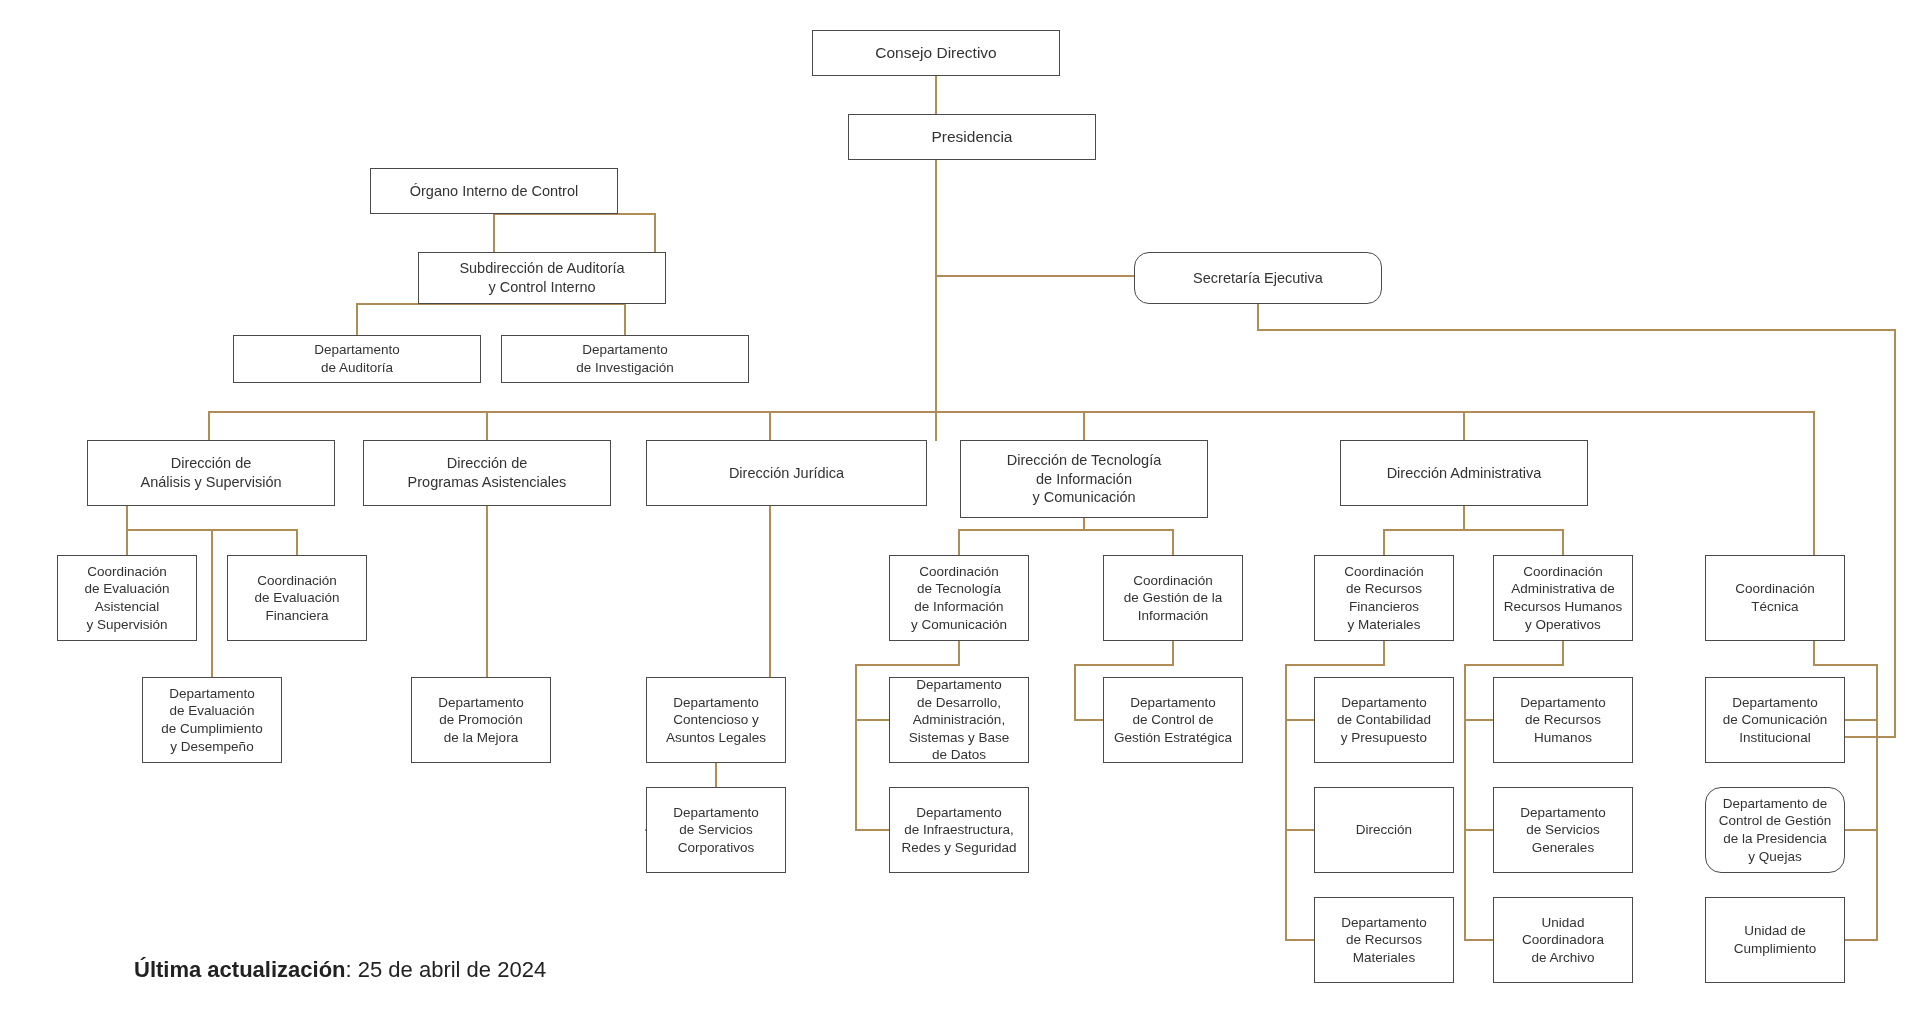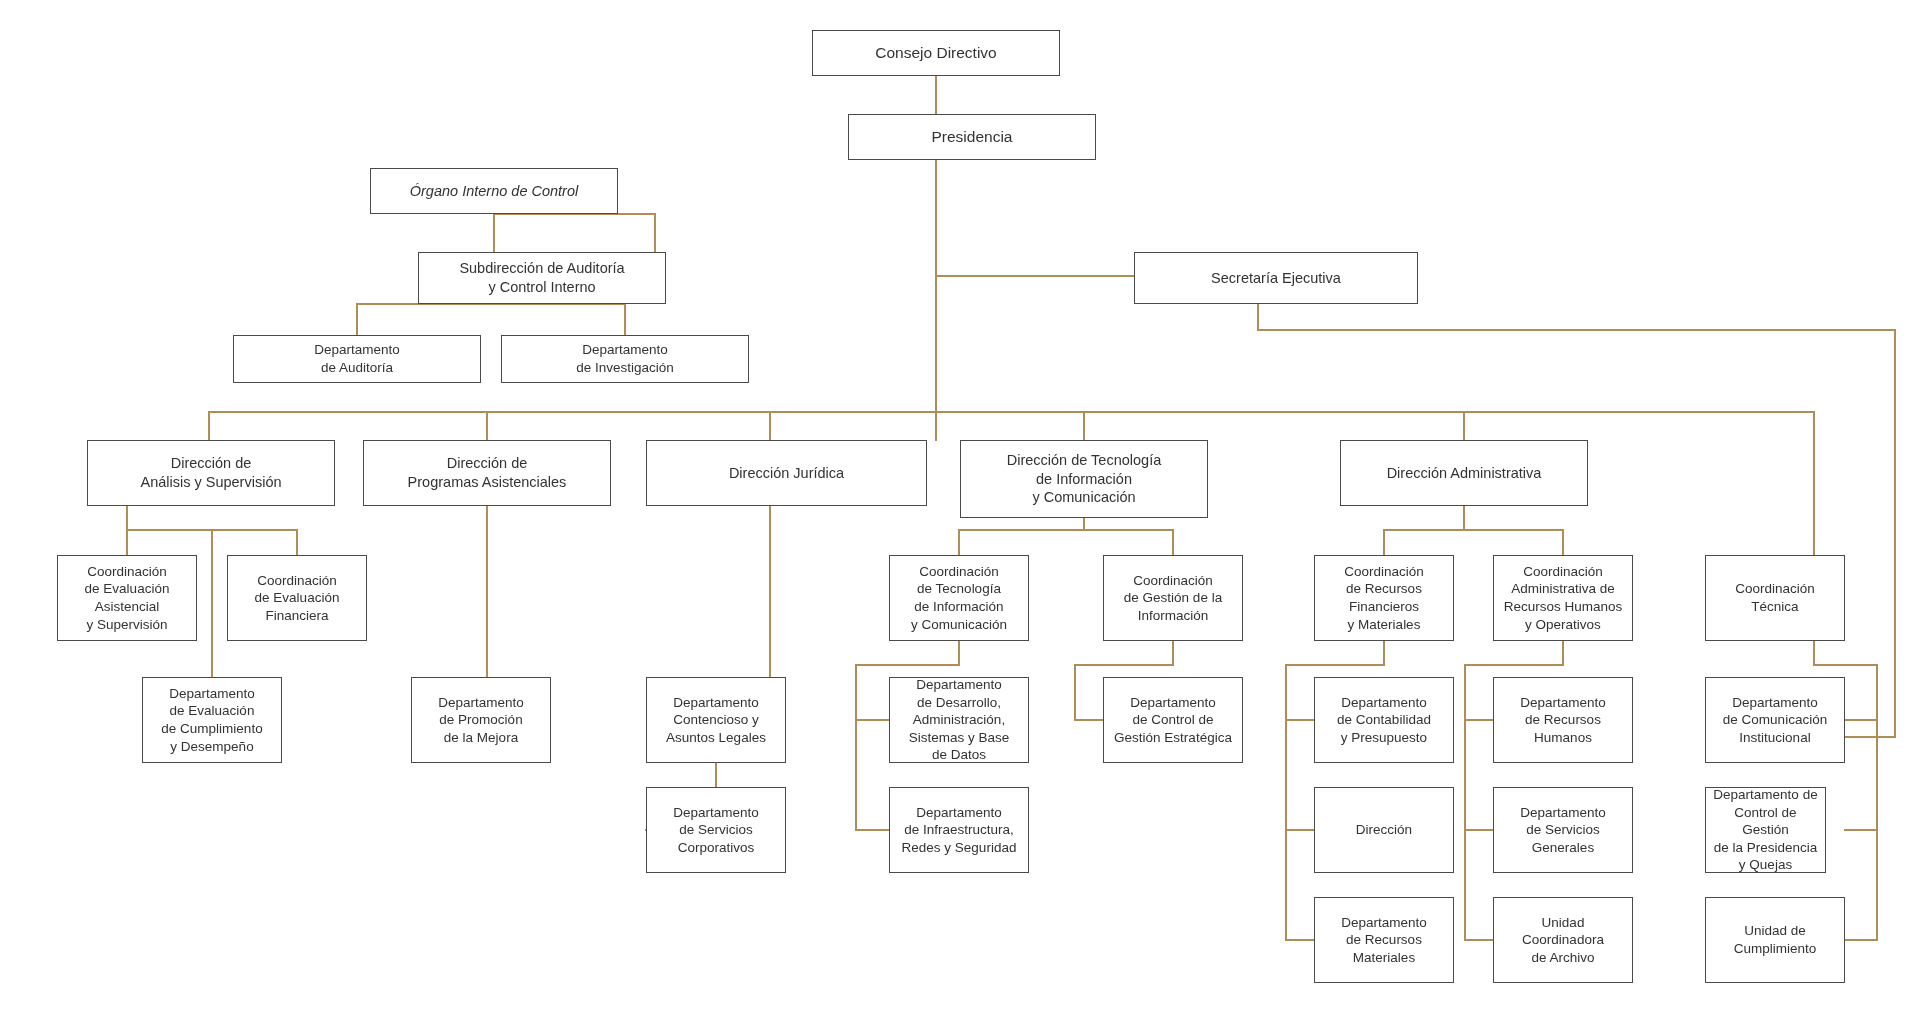--- a/index.html
+++ b/index.html
@@ -117,28 +117,28 @@
       <path d="M 1895 737 L 1845 737" fill="none" stroke="#b08d57" stroke-width="2" stroke-linecap="square" stroke-linejoin="miter"></path>
     </svg>
 
   <div id="nodes-layer">
       <div class="node lvl-top" style="left: 812px; top: 30px; width: 248px; height: 46px; border-color: rgb(74, 74, 74); background: rgb(255, 255, 255);">
         <span class="lbl">Consejo Directivo</span>
       </div>
       <div class="node lvl-top" style="left: 848px; top: 114px; width: 248px; height: 46px; border-color: rgb(74, 74, 74); background: rgb(255, 255, 255);">
         <span class="lbl">Presidencia</span>
       </div>
-      <div class="node lvl-mid" style="left: 370px; top: 168px; width: 248px; height: 46px; border-color: rgb(74, 74, 74); background: rgb(255, 255, 255); font-style: italic;">
+      <div class="node lvl-mid" style="left: 370px; top: 168px; width: 248px; height: 46px; border-color: rgb(74, 74, 74); background: rgb(255, 255, 255);">
         <span class="lbl">Órgano Interno de Control</span>
       </div>
       <div class="node lvl-mid" style="left: 370px; top: 252px; width: 248px; height: 52px; border-color: rgb(74, 74, 74); background: rgb(255, 255, 255); margin-left: 48px;">
         <span class="lbl">Subdirección de Auditoría
 y Control Interno</span>
       </div>
-      <div class="node lvl-mid" style="left: 1134px; top: 252px; width: 284px; height: 52px; border-color: rgb(74, 74, 74); background: rgb(255, 255, 255);">
+      <div class="node lvl-mid" style="left: 1134px; top: 252px; width: 248px; height: 52px; border-color: rgb(74, 74, 74); background: rgb(255, 255, 255); border-radius: 15px;">
         <span class="lbl">Secretaría Ejecutiva</span>
       </div>
       <div class="node lvl-dept" style="left: 233px; top: 335px; width: 248px; height: 48px; border-color: rgb(74, 74, 74); background: rgb(255, 255, 255);">
         <span class="lbl">Departamento
 de Auditoría</span>
       </div>
       <div class="node lvl-dept" style="left: 501px; top: 335px; width: 248px; height: 48px; border-color: rgb(74, 74, 74); background: rgb(255, 255, 255);">
         <span class="lbl">Departamento
 de Investigación</span>
       </div>
@@ -253,21 +253,21 @@
 Redes y Seguridad</span>
       </div>
       <div class="node lvl-dept" style="left: 1314px; top: 787px; width: 140px; height: 86px; border-color: rgb(74, 74, 74); background: rgb(255, 255, 255);">
         <span class="lbl">Dirección</span>
       </div>
       <div class="node lvl-dept" style="left: 1493px; top: 787px; width: 140px; height: 86px; border-color: rgb(74, 74, 74); background: rgb(255, 255, 255);">
         <span class="lbl">Departamento
 de Servicios
 Generales</span>
       </div>
-      <div class="node lvl-dept" style="left: 1705px; top: 787px; width: 121px; height: 86px; border-color: rgb(74, 74, 74); background: rgb(255, 255, 255);">
+      <div class="node lvl-dept" style="left: 1705px; top: 787px; width: 140px; height: 86px; border-color: rgb(74, 74, 74); background: rgb(255, 255, 255); border-radius: 16px;">
         <span class="lbl">Departamento de
 Control de Gestión
 de la Presidencia
 y Quejas</span>
       </div>
       <div class="node lvl-dept" style="left: 1314px; top: 897px; width: 140px; height: 86px; border-color: rgb(74, 74, 74); background: rgb(255, 255, 255);">
         <span class="lbl">Departamento
 de Recursos
 Materiales</span>
       </div>
@@ -275,14 +275,17 @@
         <span class="lbl">Unidad
 Coordinadora
 de Archivo</span>
       </div>
       <div class="node lvl-dept" style="left: 1705px; top: 897px; width: 140px; height: 86px; border-color: rgb(74, 74, 74); background: rgb(255, 255, 255);">
         <span class="lbl">Unidad de
 Cumplimiento</span>
       </div>
     </div>
 
+  <div id="footer">
+    <span class="ft-strong">Última actualización</span><span class="ft-rest">: </span><span class="ft-rest">25 de abril de 2024</span>
+  </div>
 
 </div>
 
 </body></html>

